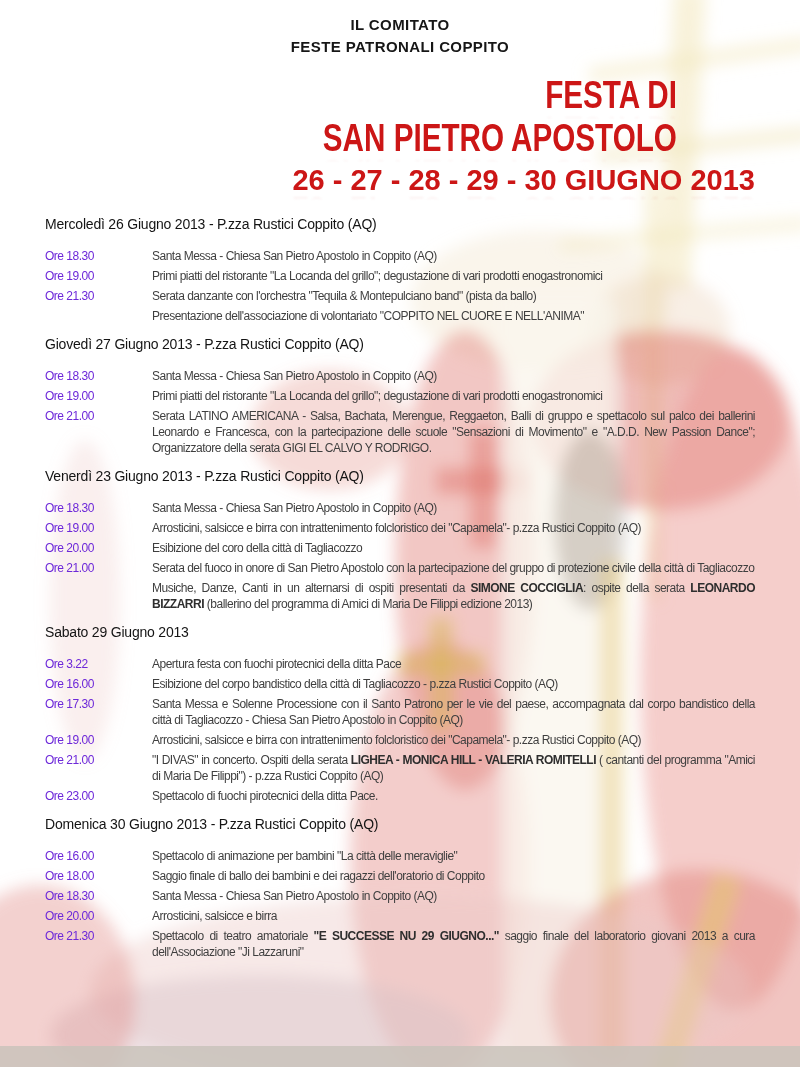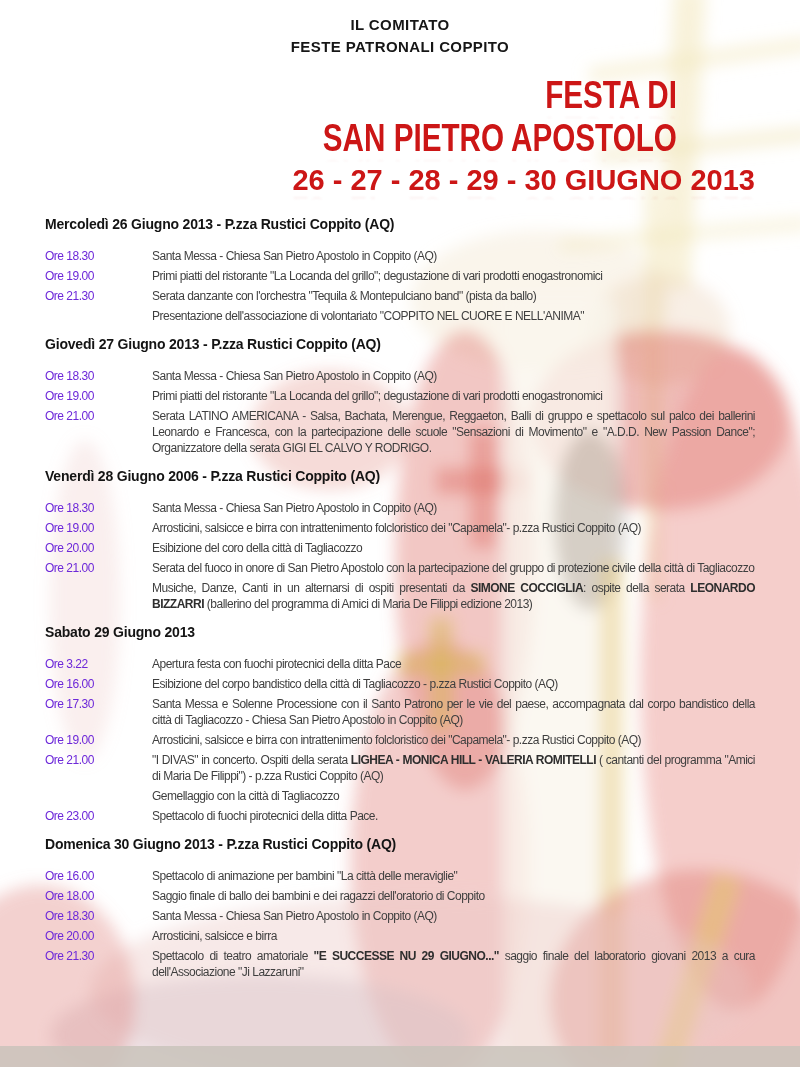--- a/index.html
+++ b/index.html
@@ -28,21 +28,21 @@
     -webkit-mask-image:linear-gradient(to bottom,#000,transparent 85%);
     mask-image:linear-gradient(to bottom,#000,transparent 85%);
   }
   .t12 .reflect .txt { transform:scaleX(.78) scaleY(-1); }
   .t3  .reflect .txt { transform:scaleY(-1); }
 
   .schedule { margin-top:16px; }
   .section { margin-top:10px; }
   .section:first-child { margin-top:0; }
   .section-heading {
-    font-size:14px; line-height:20px; font-weight:bold; color:#141414;
+    font-size:14px; line-height:20px; font-weight:normal; color:#141414;
     letter-spacing:-.2px; margin-bottom:14px;
   }
   .event-row { display:flex; margin-bottom:4px; }
   .event-row.gap { margin-top:0; }
   .time-cell {
     flex:none; width:107px; font-size:12px; line-height:16px;
     color:#6d28d9; letter-spacing:-.5px;
   }
   .desc-cell {
     flex:1; font-size:12px; line-height:16px; color:#3f3f3f;
@@ -154,21 +154,21 @@
           <div class="event-row">
             <div class="time-cell">Ore 19.00</div>
             <div class="desc-cell"><span>Primi piatti del ristorante "La Locanda del grillo"; degustazione di vari prodotti enogastronomici</span></div>
           </div>
           <div class="event-row">
             <div class="time-cell">Ore 21.00</div>
             <div class="desc-cell"><span>Serata LATINO AMERICANA - Salsa, Bachata, Merengue, Reggaeton, Balli di gruppo e spettacolo sul palco dei ballerini Leonardo e Francesca, con la partecipazione delle scuole "Sensazioni di Movimento" e "A.D.D. New Passion Dance"; Organizzatore della serata GIGI EL CALVO Y RODRIGO.</span></div>
           </div>
         </div>
         <div class="section">
-          <div class="section-heading">Venerdì 28 Giugno 2006 - P.zza Rustici Coppito (AQ)</div>
+          <div class="section-heading">Venerdì 23 Giugno 2013 - P.zza Rustici Coppito (AQ)</div>
           <div class="event-row">
             <div class="time-cell">Ore 18.30</div>
             <div class="desc-cell"><span>Santa Messa - Chiesa San Pietro Apostolo in Coppito (AQ)</span></div>
           </div>
           <div class="event-row">
             <div class="time-cell">Ore 19.00</div>
             <div class="desc-cell"><span>Arrosticini, salsicce e birra con intrattenimento folcloristico dei "Capamela"- p.zza Rustici Coppito (AQ)</span></div>
           </div>
           <div class="event-row">
             <div class="time-cell">Ore 20.00</div>
@@ -199,24 +199,20 @@
           </div>
           <div class="event-row">
             <div class="time-cell">Ore 19.00</div>
             <div class="desc-cell"><span>Arrosticini, salsicce e birra con intrattenimento folcloristico dei "Capamela"- p.zza Rustici Coppito (AQ)</span></div>
           </div>
           <div class="event-row">
             <div class="time-cell">Ore 21.00</div>
             <div class="desc-cell"><span>"I DIVAS" in concerto. Ospiti della serata </span><span class="b">LIGHEA - MONICA HILL - VALERIA ROMITELLI</span><span> ( cantanti del programma "Amici di Maria De Filippi") - p.zza Rustici Coppito (AQ)</span></div>
           </div>
           <div class="event-row gap">
-            <div class="time-cell"></div>
-            <div class="desc-cell"><span>Gemellaggio con la città di Tagliacozzo</span></div>
-          </div>
-          <div class="event-row gap">
             <div class="time-cell">Ore 23.00</div>
             <div class="desc-cell"><span>Spettacolo di fuochi pirotecnici della ditta Pace.</span></div>
           </div>
         </div>
         <div class="section">
           <div class="section-heading">Domenica 30 Giugno 2013 - P.zza Rustici Coppito (AQ)</div>
           <div class="event-row">
             <div class="time-cell">Ore 16.00</div>
             <div class="desc-cell"><span>Spettacolo di animazione per bambini "La città delle meraviglie"</span></div>
           </div>

